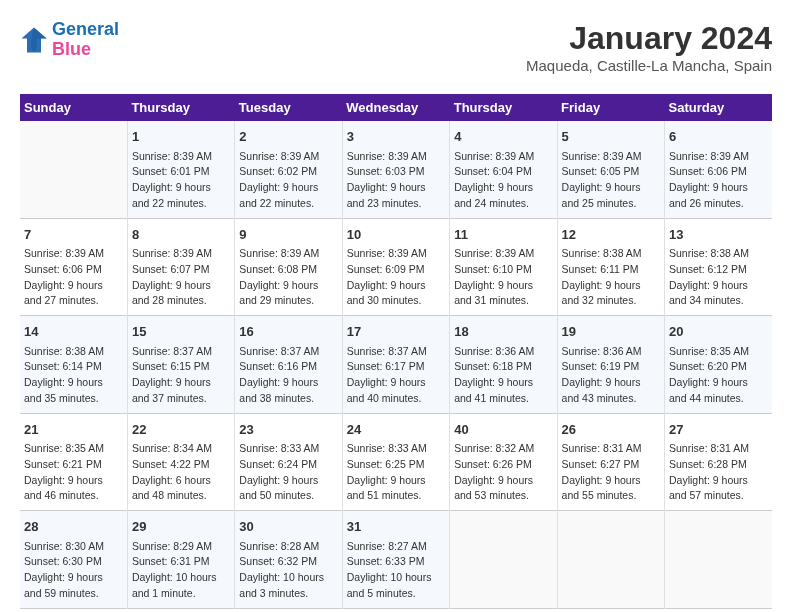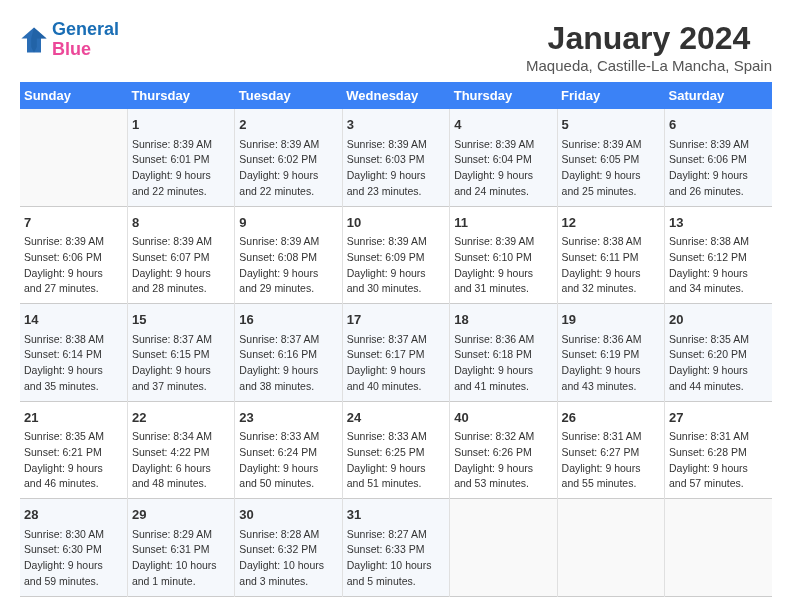--- a/index.html
+++ b/index.html
@@ -7,59 +7,59 @@
       font-family: Arial, sans-serif;
       background: #fff;
       width: 792px;
       min-height: 612px;
       padding: 20px;
     }
     .header-area {
       display: flex;
       justify-content: space-between;
       align-items: flex-start;
-      margin-bottom: 8px;
+      margin-bottom: 20px;
     }
     .logo {
       display: flex;
       align-items: center;
       gap: 4px;
     }
     .logo-text {
       font-size: 18px;
       font-weight: bold;
       color: #333;
       line-height: 1.1;
     }
     .logo-text span {
       color: #1a6eb5;
     }
     .logo-icon {
       width: 28px;
       height: 28px;
     }
     .title-area {
-      text-align: center;
+      text-align: right;
     }
     .calendar-title {
       font-size: 32px;
       font-weight: bold;
       color: #333;
     }
     .calendar-subtitle {
       font-size: 15px;
       color: #555;
     }
     table {
       width: 100%;
       border-collapse: collapse;
       font-size: 11px;
     }
     thead tr th {
-      background-color: #3b82f6;
+      background-color: #4c1d95;
       color: #fff;
       padding: 6px 4px;
       text-align: left;
       font-size: 13px;
       font-weight: bold;
     }
     tbody tr {
       border-bottom: 1px solid #ccc;
     }
     tbody tr td {

